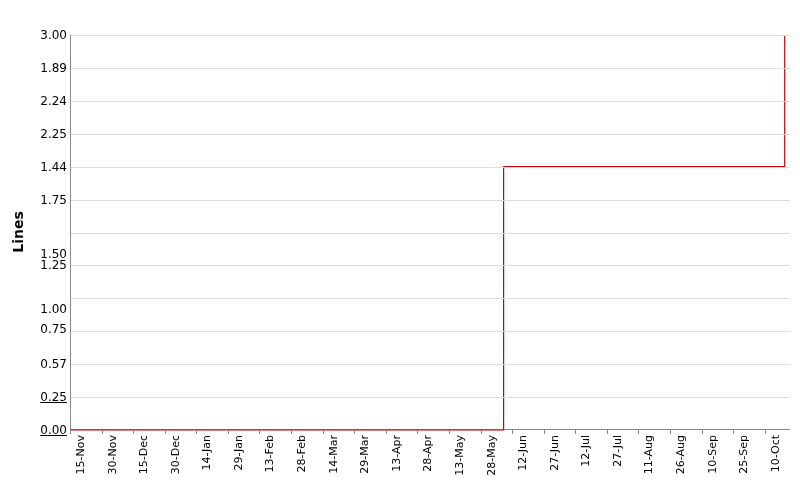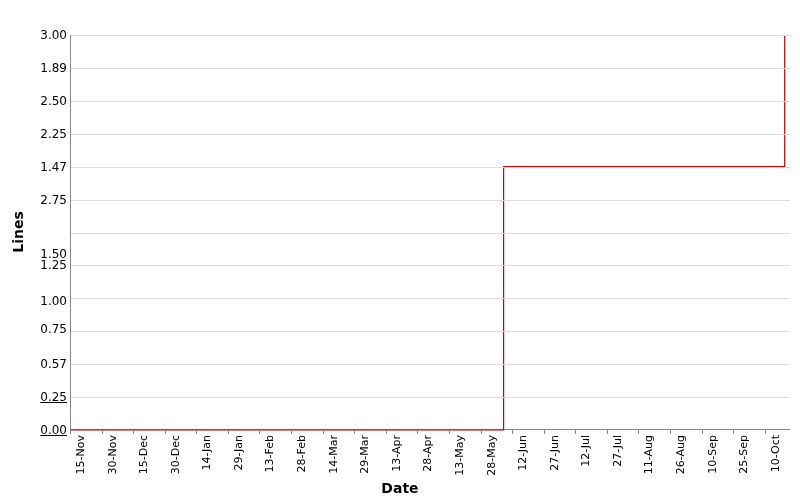--- a/index.html
+++ b/index.html
@@ -102,21 +102,20 @@
     stroke-width: 1.2;
   }
 </style>
 </head>
 <body>
 
 <div class="chart">
 
 
   <div class="y-label">Lines</div>
-  <div class="x-label">Date</div>
 
   <div class="plot-area">
     <svg class="series-line" viewBox="0 0 720 395" preserveAspectRatio="none">
       <polyline points="0.0,395.0 432.6,395.0 432.6,131.7 713.7,131.7 713.7,0.0" stroke="#cc0000"></polyline>
     </svg>
   <div class="gridline-h" style="top: 362.083px;"></div>
       <div class="gridline-h" style="top: 329.167px;"></div>
       <div class="gridline-h" style="top: 296.25px;"></div>
       <div class="gridline-h" style="top: 263.333px;"></div>
       <div class="gridline-h" style="top: 230.417px;"></div>
@@ -126,27 +125,27 @@
       <div class="gridline-h" style="top: 98.75px;"></div>
       <div class="gridline-h" style="top: 65.8333px;"></div>
       <div class="gridline-h" style="top: 32.9167px;"></div>
       <div class="gridline-h" style="top: 0px;"></div>
     </div>
 
 <div class="y-tick" style="top: 430px; text-decoration: underline;">0.00</div>
     <div class="y-tick" style="top: 397.083px; text-decoration: underline;">0.25</div>
     <div class="y-tick" style="top: 364.167px;">0.57</div>
     <div class="y-tick" style="top: 329px;">0.75</div>
-    <div class="y-tick" style="top: 301px;">1.00</div>
+    <div class="y-tick" style="top: 309px;">1.00</div>
     <div class="y-tick" style="top: 265px;">1.25</div>
     <div class="y-tick" style="top: 232.5px; margin-top: 21px;">1.50</div>
-    <div class="y-tick" style="top: 199.583px;">2.75</div>
-    <div class="y-tick" style="top: 166.667px;">1.47</div>
+    <div class="y-tick" style="top: 199.583px;">1.75</div>
+    <div class="y-tick" style="top: 166.667px;">1.44</div>
     <div class="y-tick" style="top: 133.75px;">2.25</div>
-    <div class="y-tick" style="top: 100.833px;">2.50</div>
+    <div class="y-tick" style="top: 100.833px;">2.24</div>
     <div class="y-tick" style="top: 67.9167px;">1.89</div>
     <div class="y-tick" style="top: 35px;">3.00</div>
     <div class="x-tick-mark" style="left: 70px;"></div>
     <div class="x-tick" style="left: 74px;">15-Nov</div>
     <div class="x-tick-mark" style="left: 101.579px;"></div>
     <div class="x-tick" style="left: 105.579px;">30-Nov</div>
     <div class="x-tick-mark" style="left: 133.158px;"></div>
     <div class="x-tick" style="left: 137.158px;">15-Dec</div>
     <div class="x-tick-mark" style="left: 164.737px;"></div>
     <div class="x-tick" style="left: 168.737px;">30-Dec</div>

